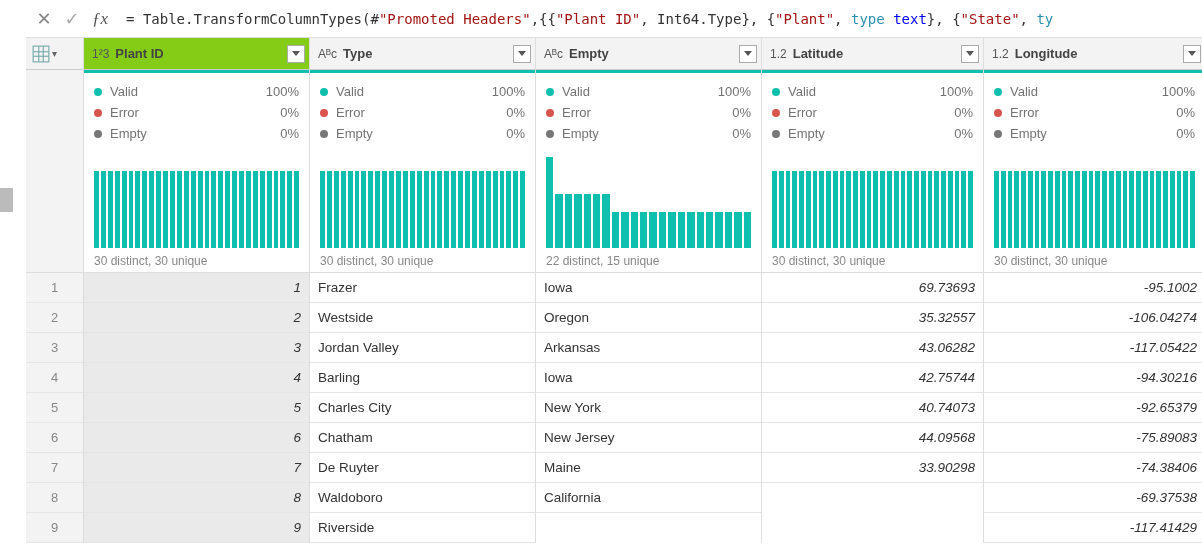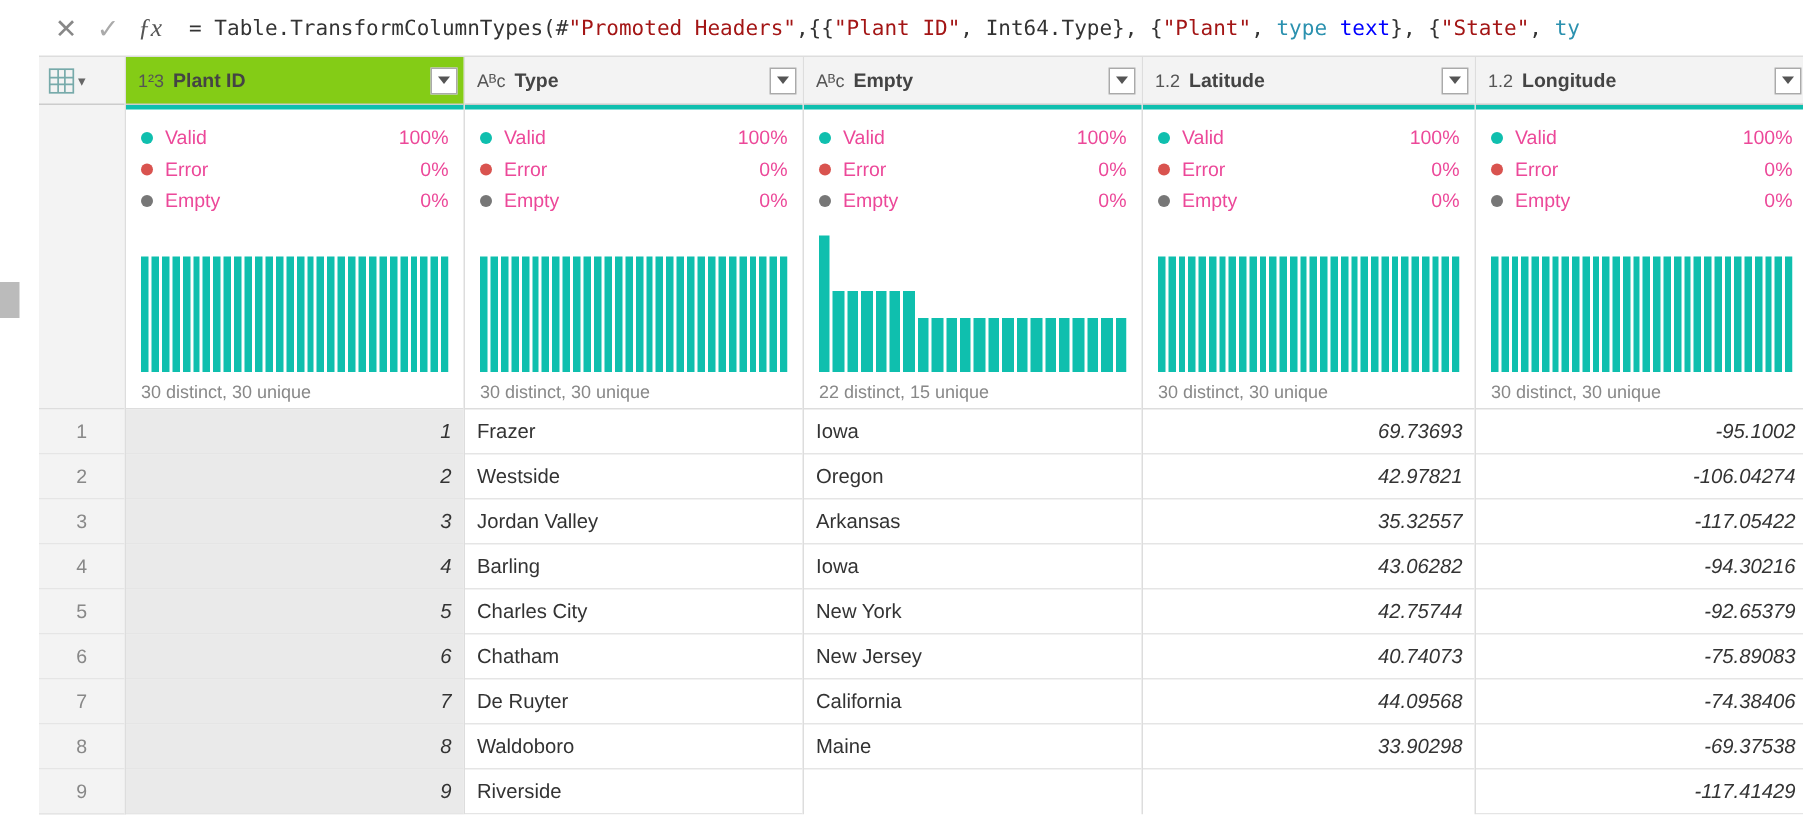--- a/index.html
+++ b/index.html
@@ -145,21 +145,21 @@
     border-bottom: 1px solid #ddd;
     padding: 8px 10px 4px 10px;
     display: flex;
     flex-direction: column;
   }
   .stat-row {
     display: flex;
     align-items: center;
     justify-content: space-between;
     font-size: 13px;
-    color: #ec4899;
+    color: #737373;
     line-height: 21px;
   }
   .stat-left { display: flex; align-items: center; }
   .dot {
     width: 8px; height: 8px; border-radius: 50%;
     margin-right: 8px;
   }
   .dot.valid { background: #0fbfae; }
   .dot.error { background: #d9534f; }
   .dot.empty { background: #777; }
@@ -454,22 +454,22 @@
             <div class="bar" style="height: 38%;"></div>
           </div>
           <div class="dist-label">22 distinct, 15 unique</div>
         </div>
         <div class="cell">Iowa</div>
         <div class="cell">Oregon</div>
         <div class="cell">Arkansas</div>
         <div class="cell">Iowa</div>
         <div class="cell">New York</div>
         <div class="cell">New Jersey</div>
+        <div class="cell">Maine</div>
         <div class="cell">California</div>
-        <div class="cell">Maine</div>
       </div>
       <div class="col c3">
         <div class="col-header">
           <span class="type-icon">1.2</span>
           <span class="col-title">Latitude</span>
           <div class="filter-btn">
             <div class="filter-caret"></div>
           </div>
         </div>
         <div class="quality-bar"></div>
@@ -523,21 +523,20 @@
             <div class="bar" style="height: 80%;"></div>
             <div class="bar" style="height: 80%;"></div>
             <div class="bar" style="height: 80%;"></div>
             <div class="bar" style="height: 80%;"></div>
             <div class="bar" style="height: 80%;"></div>
             <div class="bar" style="height: 80%;"></div>
           </div>
           <div class="dist-label">30 distinct, 30 unique</div>
         </div>
         <div class="cell num">69.73693</div>
-        <div class="cell num">42.97821</div>
         <div class="cell num">35.32557</div>
         <div class="cell num">43.06282</div>
         <div class="cell num">42.75744</div>
         <div class="cell num">40.74073</div>
         <div class="cell num">44.09568</div>
         <div class="cell num">33.90298</div>
       </div>
       <div class="col c4">
         <div class="col-header">
           <span class="type-icon">1.2</span>

